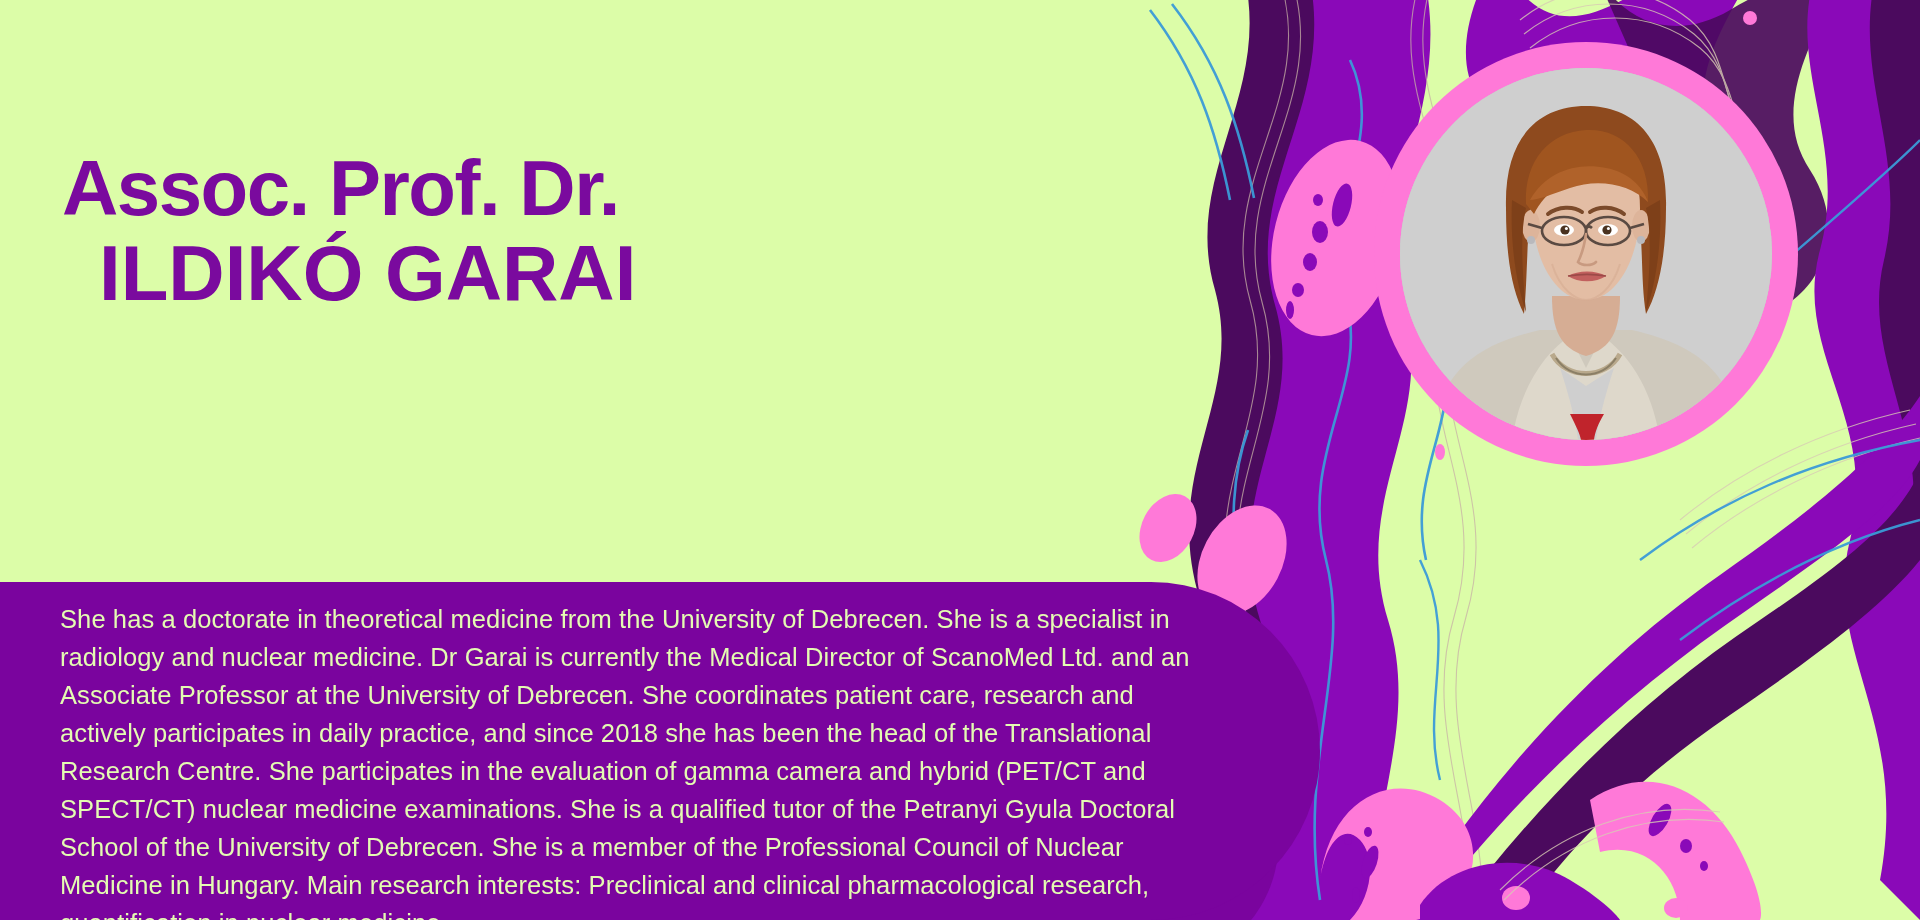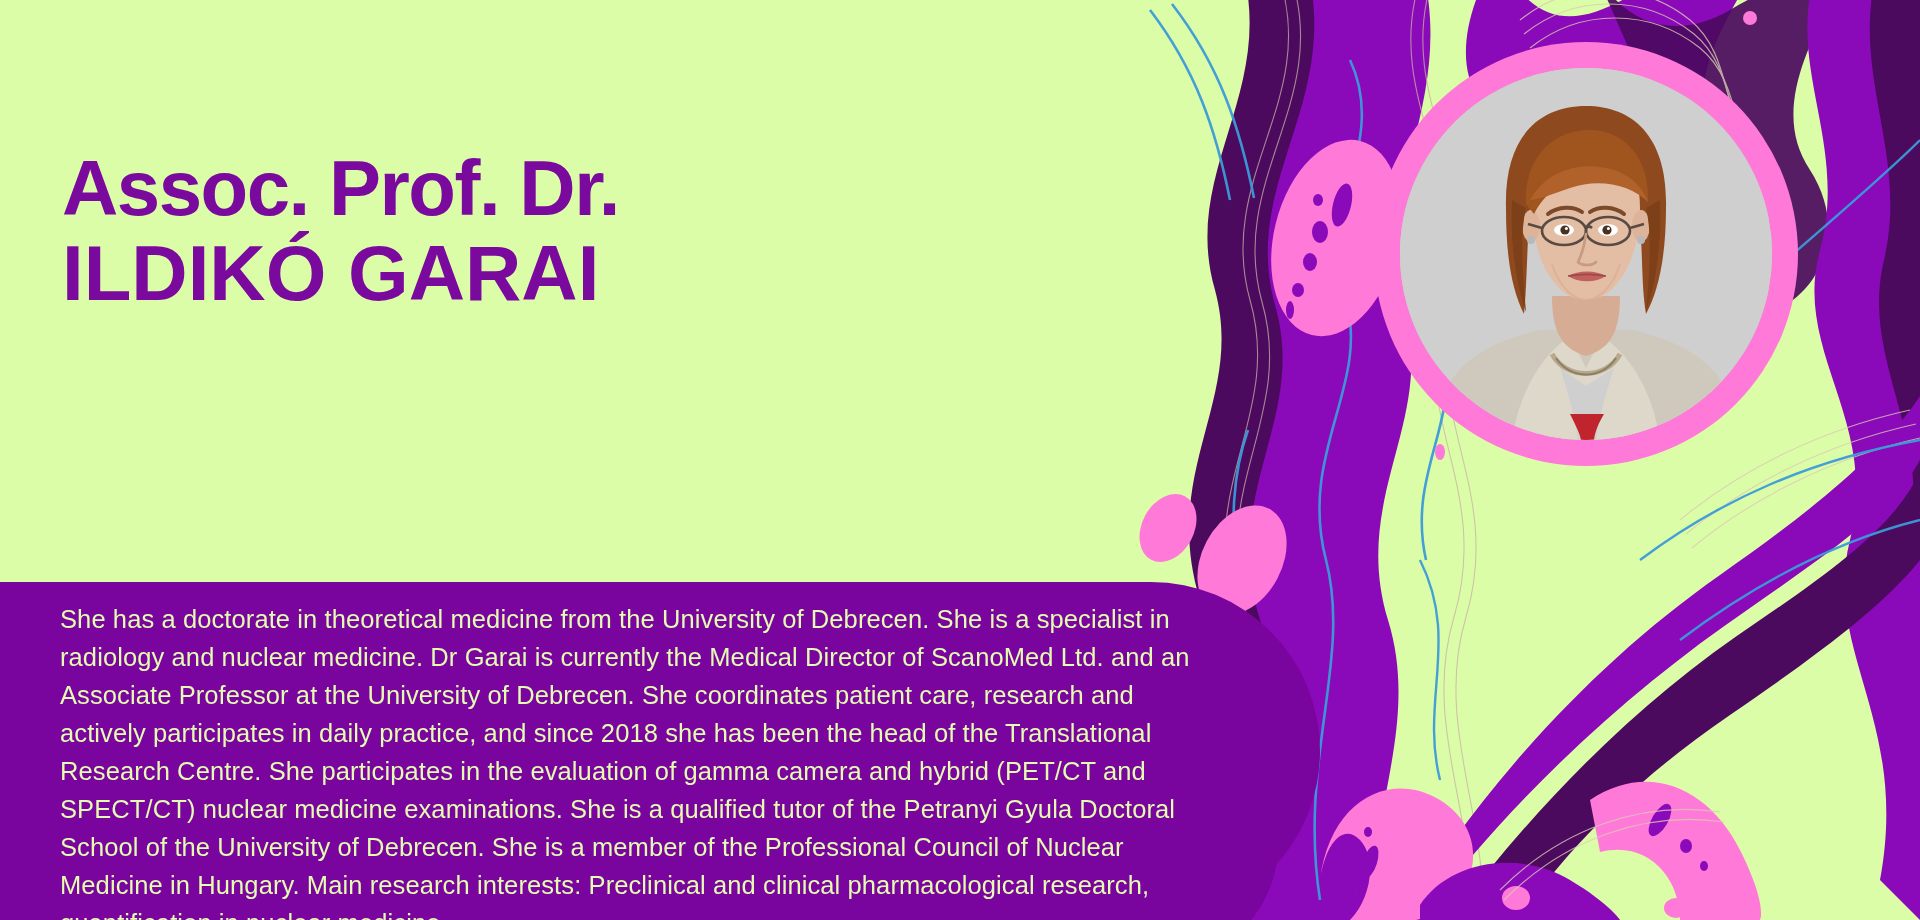--- a/index.html
+++ b/index.html
@@ -65,20 +65,21 @@
     white-space: nowrap;
   }
   .head-line2 {
     font-size: 78px;
     line-height: 1.02;
     font-weight: 700;
     color: #7A0A9E;
     letter-spacing: 0px;
     white-space: nowrap;
     margin-top: 8px;
+    margin-left: 37px;
   }
 
   
   #bio-panel {
     position: absolute;
     left: 0;
     top: 582px;
     width: 1320px;
     height: 338px;
     background: #7A049E;

